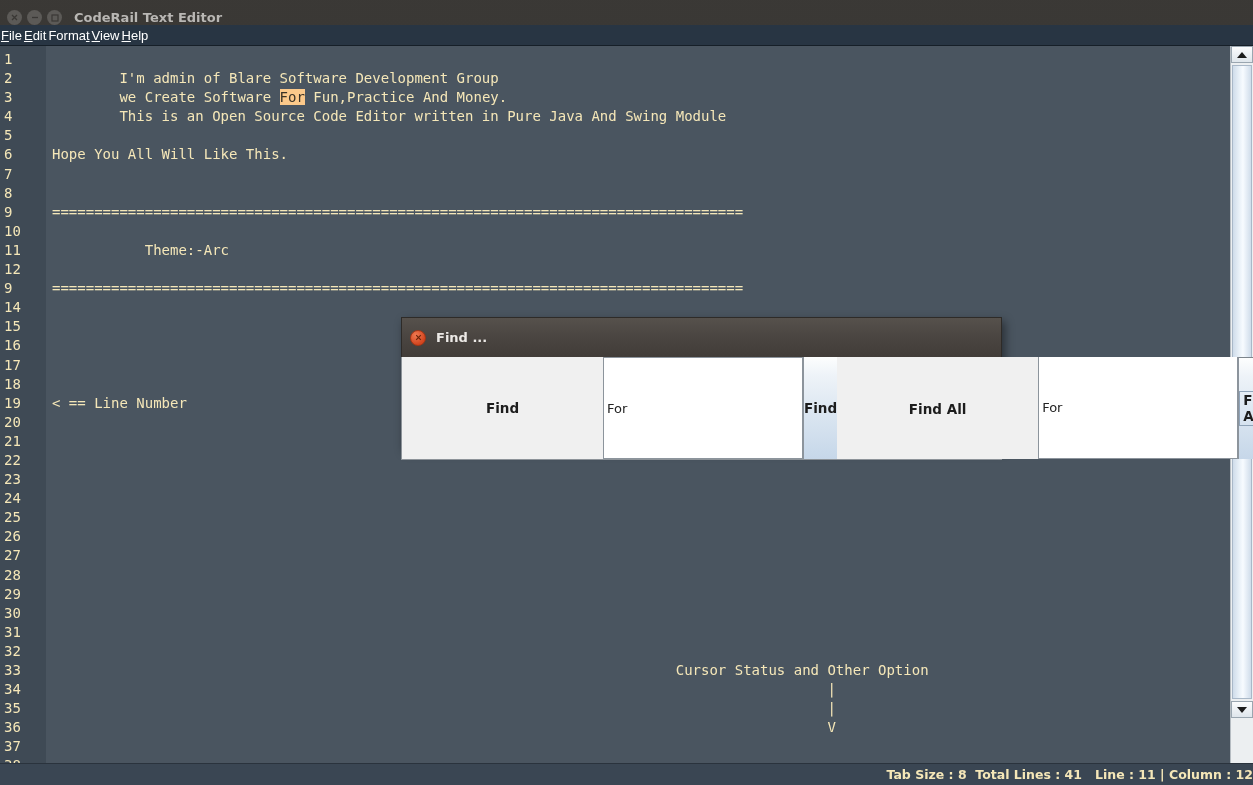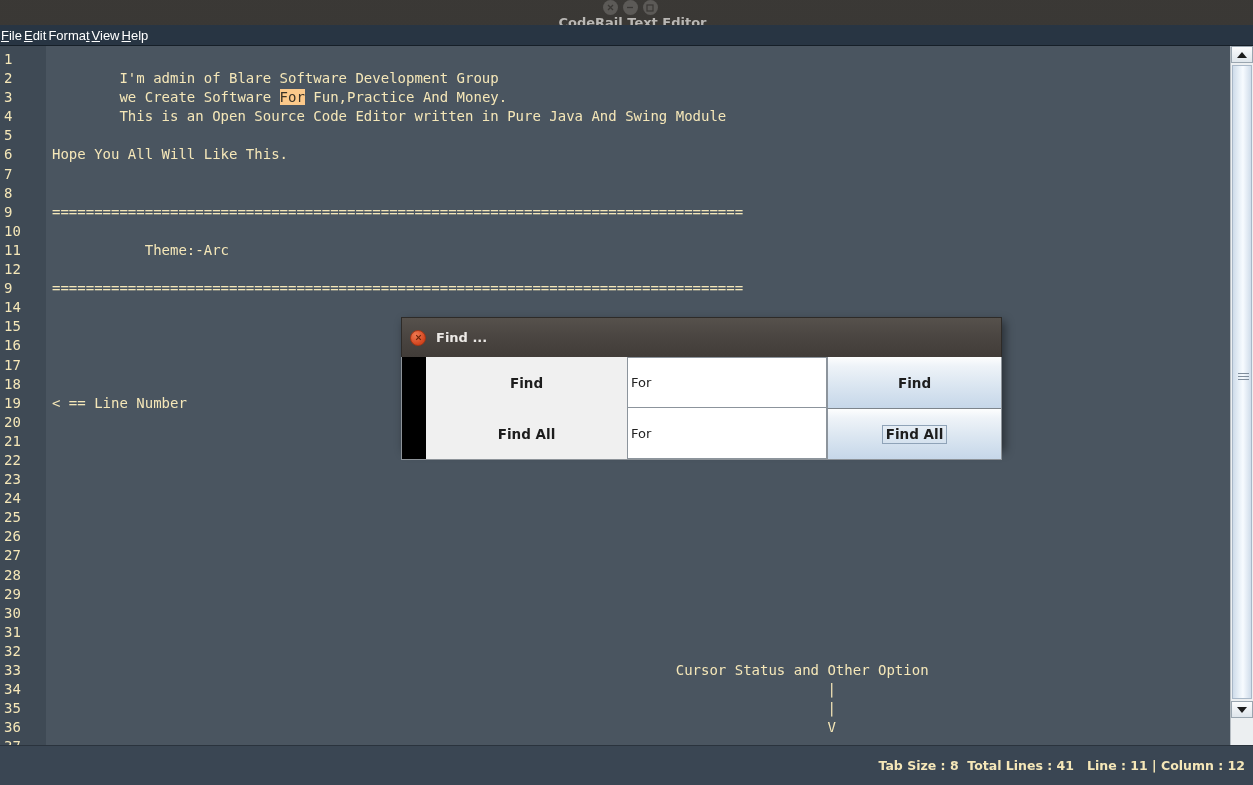--- a/index.html
+++ b/index.html
@@ -18,21 +18,20 @@
   }
 
   
   .titlebar {
     position: absolute; left: 0; top: 0;
     width: 1253px; height: 36px;
     background: linear-gradient(to bottom, #3d3b38 0%, #38363333 0%, #3a3835 100%);
     background-color: #3b3936;
     display: flex; align-items: center;
     border-bottom: 1px solid #2a2825;
-    flex-direction: column;
   }
   .wbtns { display: flex; align-items: center; gap: 5px; padding-left: 7px; }
   .wbtn {
     width: 15px; height: 15px; border-radius: 50%;
     background: #5c5a57;
     display: flex; align-items: center; justify-content: center;
     color: #c9c7c4; font-size: 9px; line-height: 1;
     font-family: "DejaVu Sans", sans-serif;
   }
   .wbtn svg { display: block; }
@@ -137,25 +136,24 @@
     position: absolute; left: 5px; top: 307px;
     width: 11px; height: 9px;
   }
   .sb-grip i {
     display: block; height: 1px; background: #7f8d9c; margin-bottom: 2px;
   }
 
   
   .statusbar {
     position: absolute; left: 0; bottom: 0;
-    width: 1253px; height: 40px;
+    width: 1253px; height: 22px;
     background: #3a4653;
     border-top: 1px solid #2a333d;
     display: flex; align-items: center; justify-content: flex-end;
-    padding-right: 8px;
   }
   .statusbar .st {
     color: #f5e7b8;
     font-family: "DejaVu Sans", sans-serif;
     font-size: 12.5px;
     font-weight: bold;
     white-space: pre;
   }
 
   
@@ -186,21 +184,21 @@
     color: #ece9e6;
     font-size: 13px;
     font-weight: bold;
     font-family: "DejaVu Sans", sans-serif;
   }
   .dlg-body {
     height: 103px;
     background: #000000;
     border: 1px solid #8d9399;
     border-top: none;
-    display: flex; flex-direction: column; padding-left: 24px;
+    display: flex; flex-direction: row;
   }
   .dlg-row {
     flex: 1 1 0;
     display: flex;
     min-height: 0;
   }
   .dlg-row + .dlg-row .dlg-label { border-top: 1px solid #f0f0f0; }
   .dlg-label {
     width: 201px;
     background: #f0f0f0;

